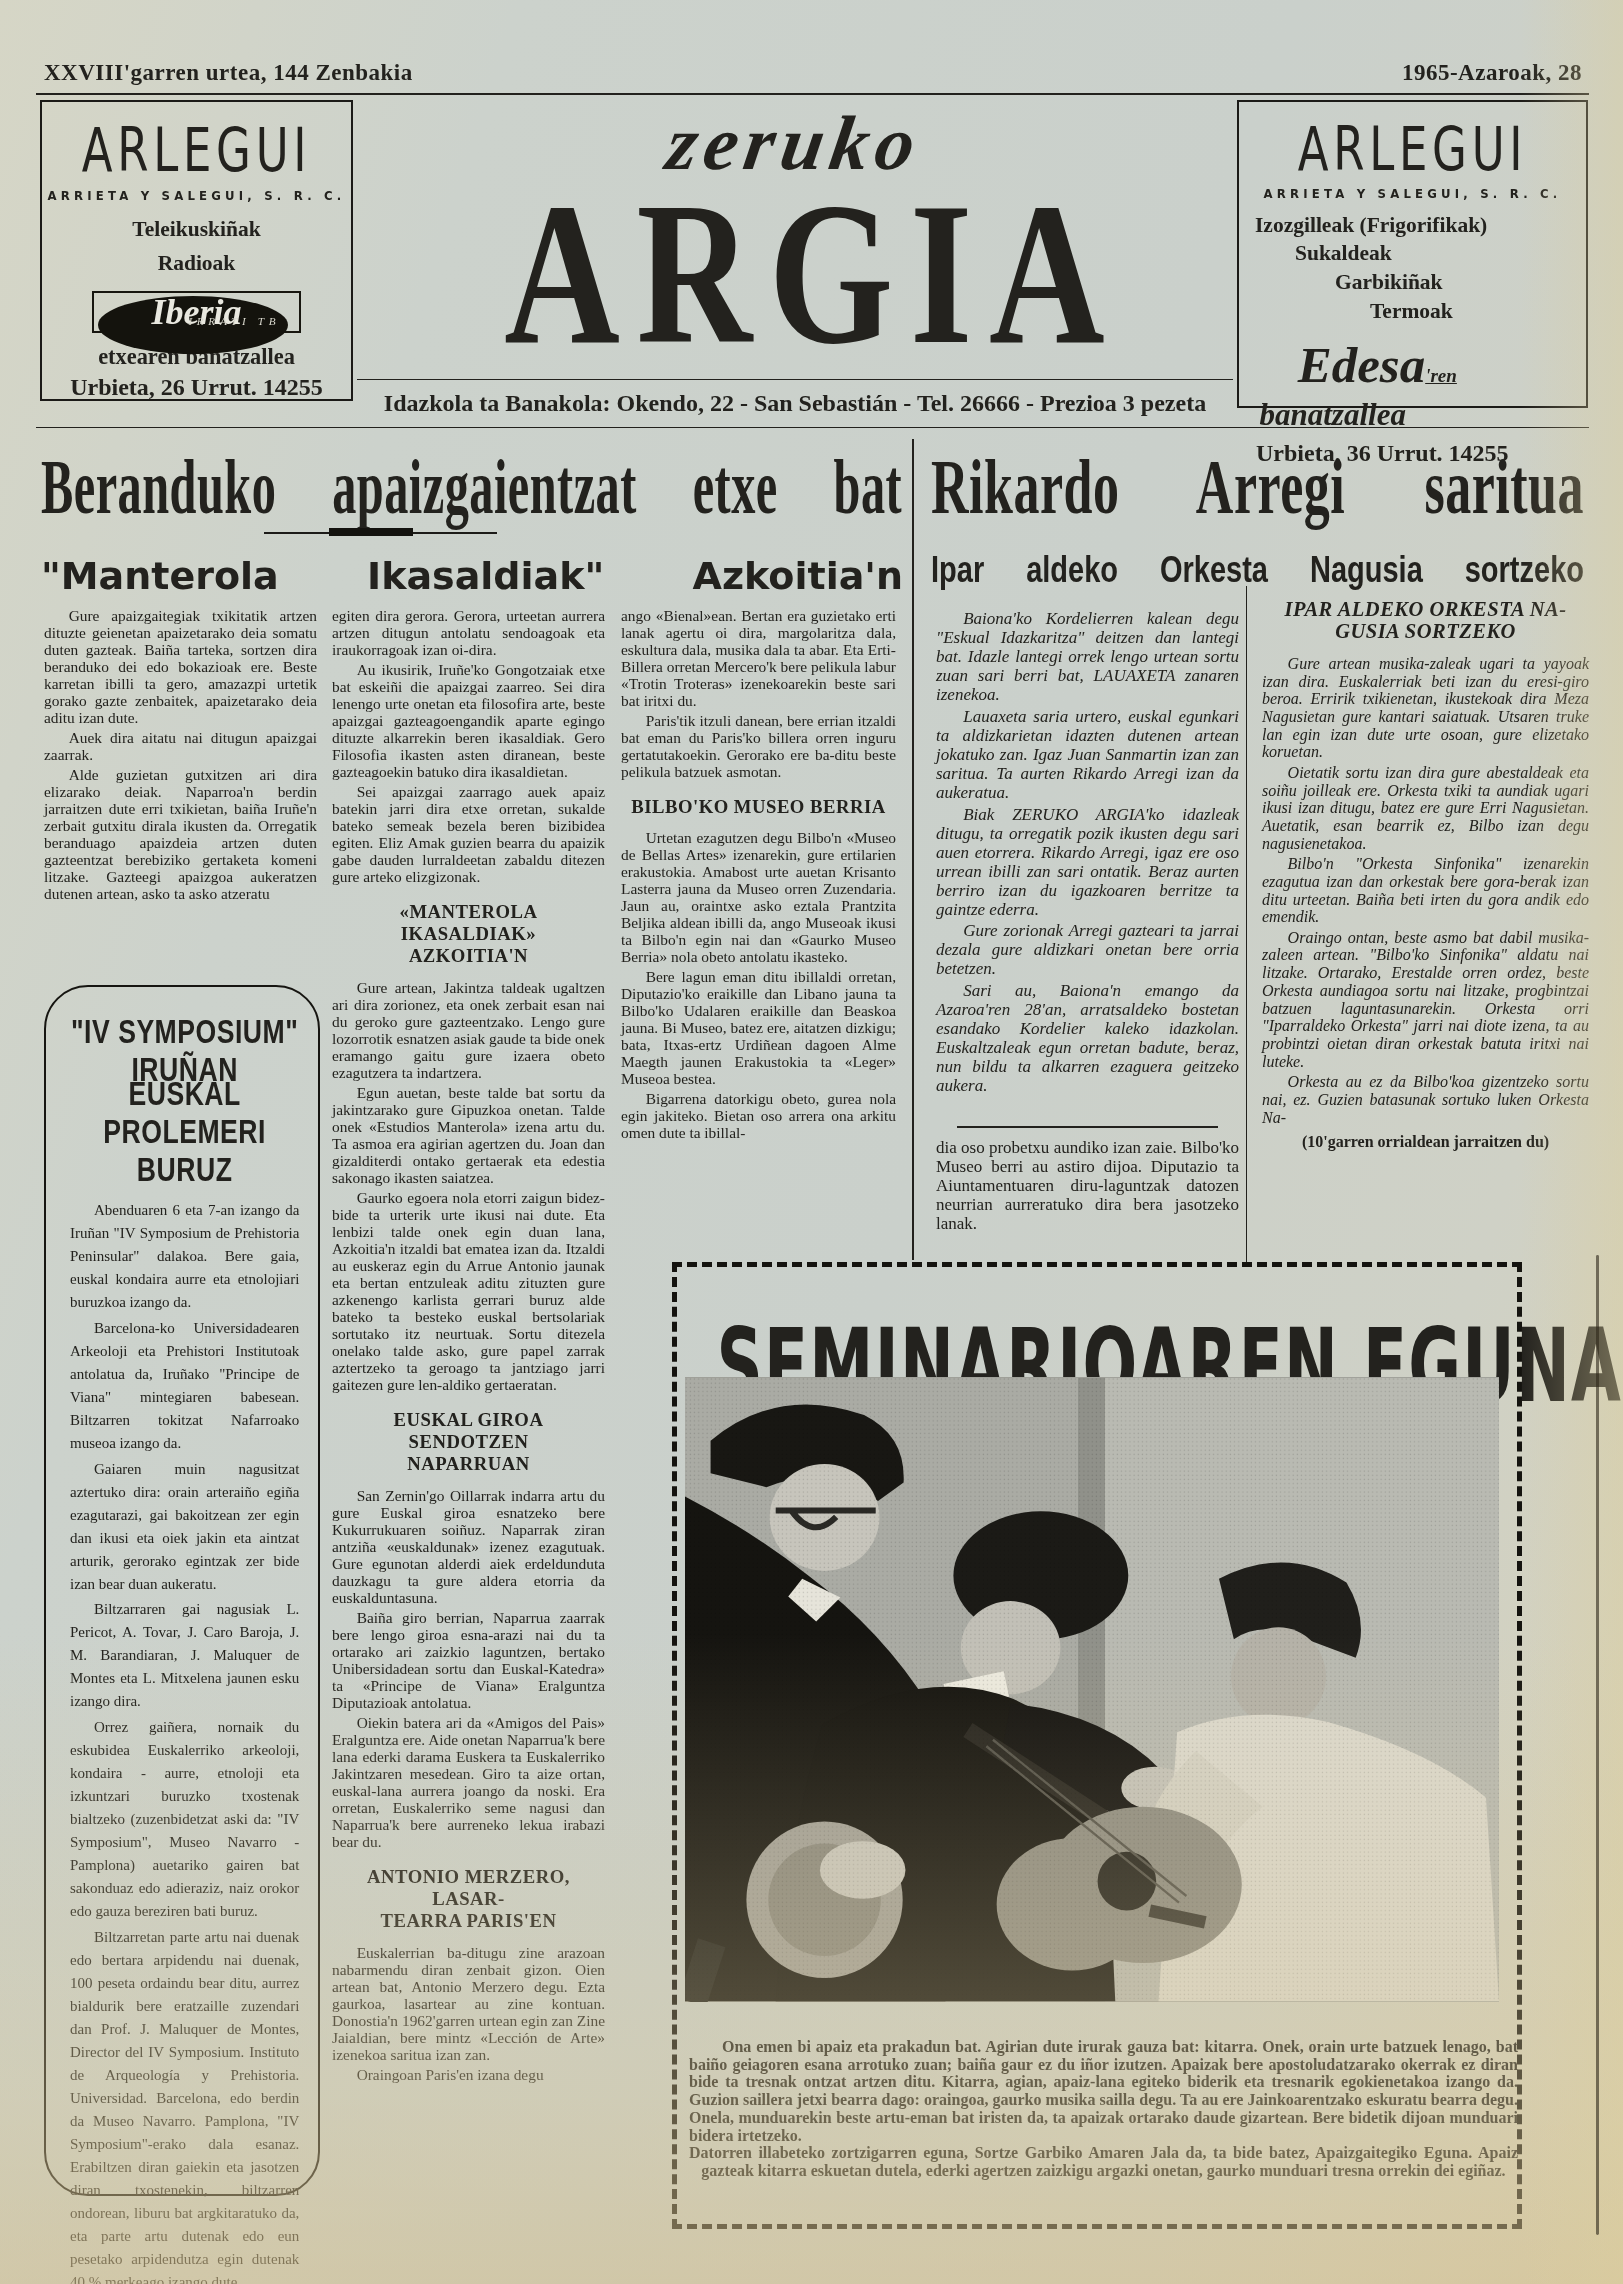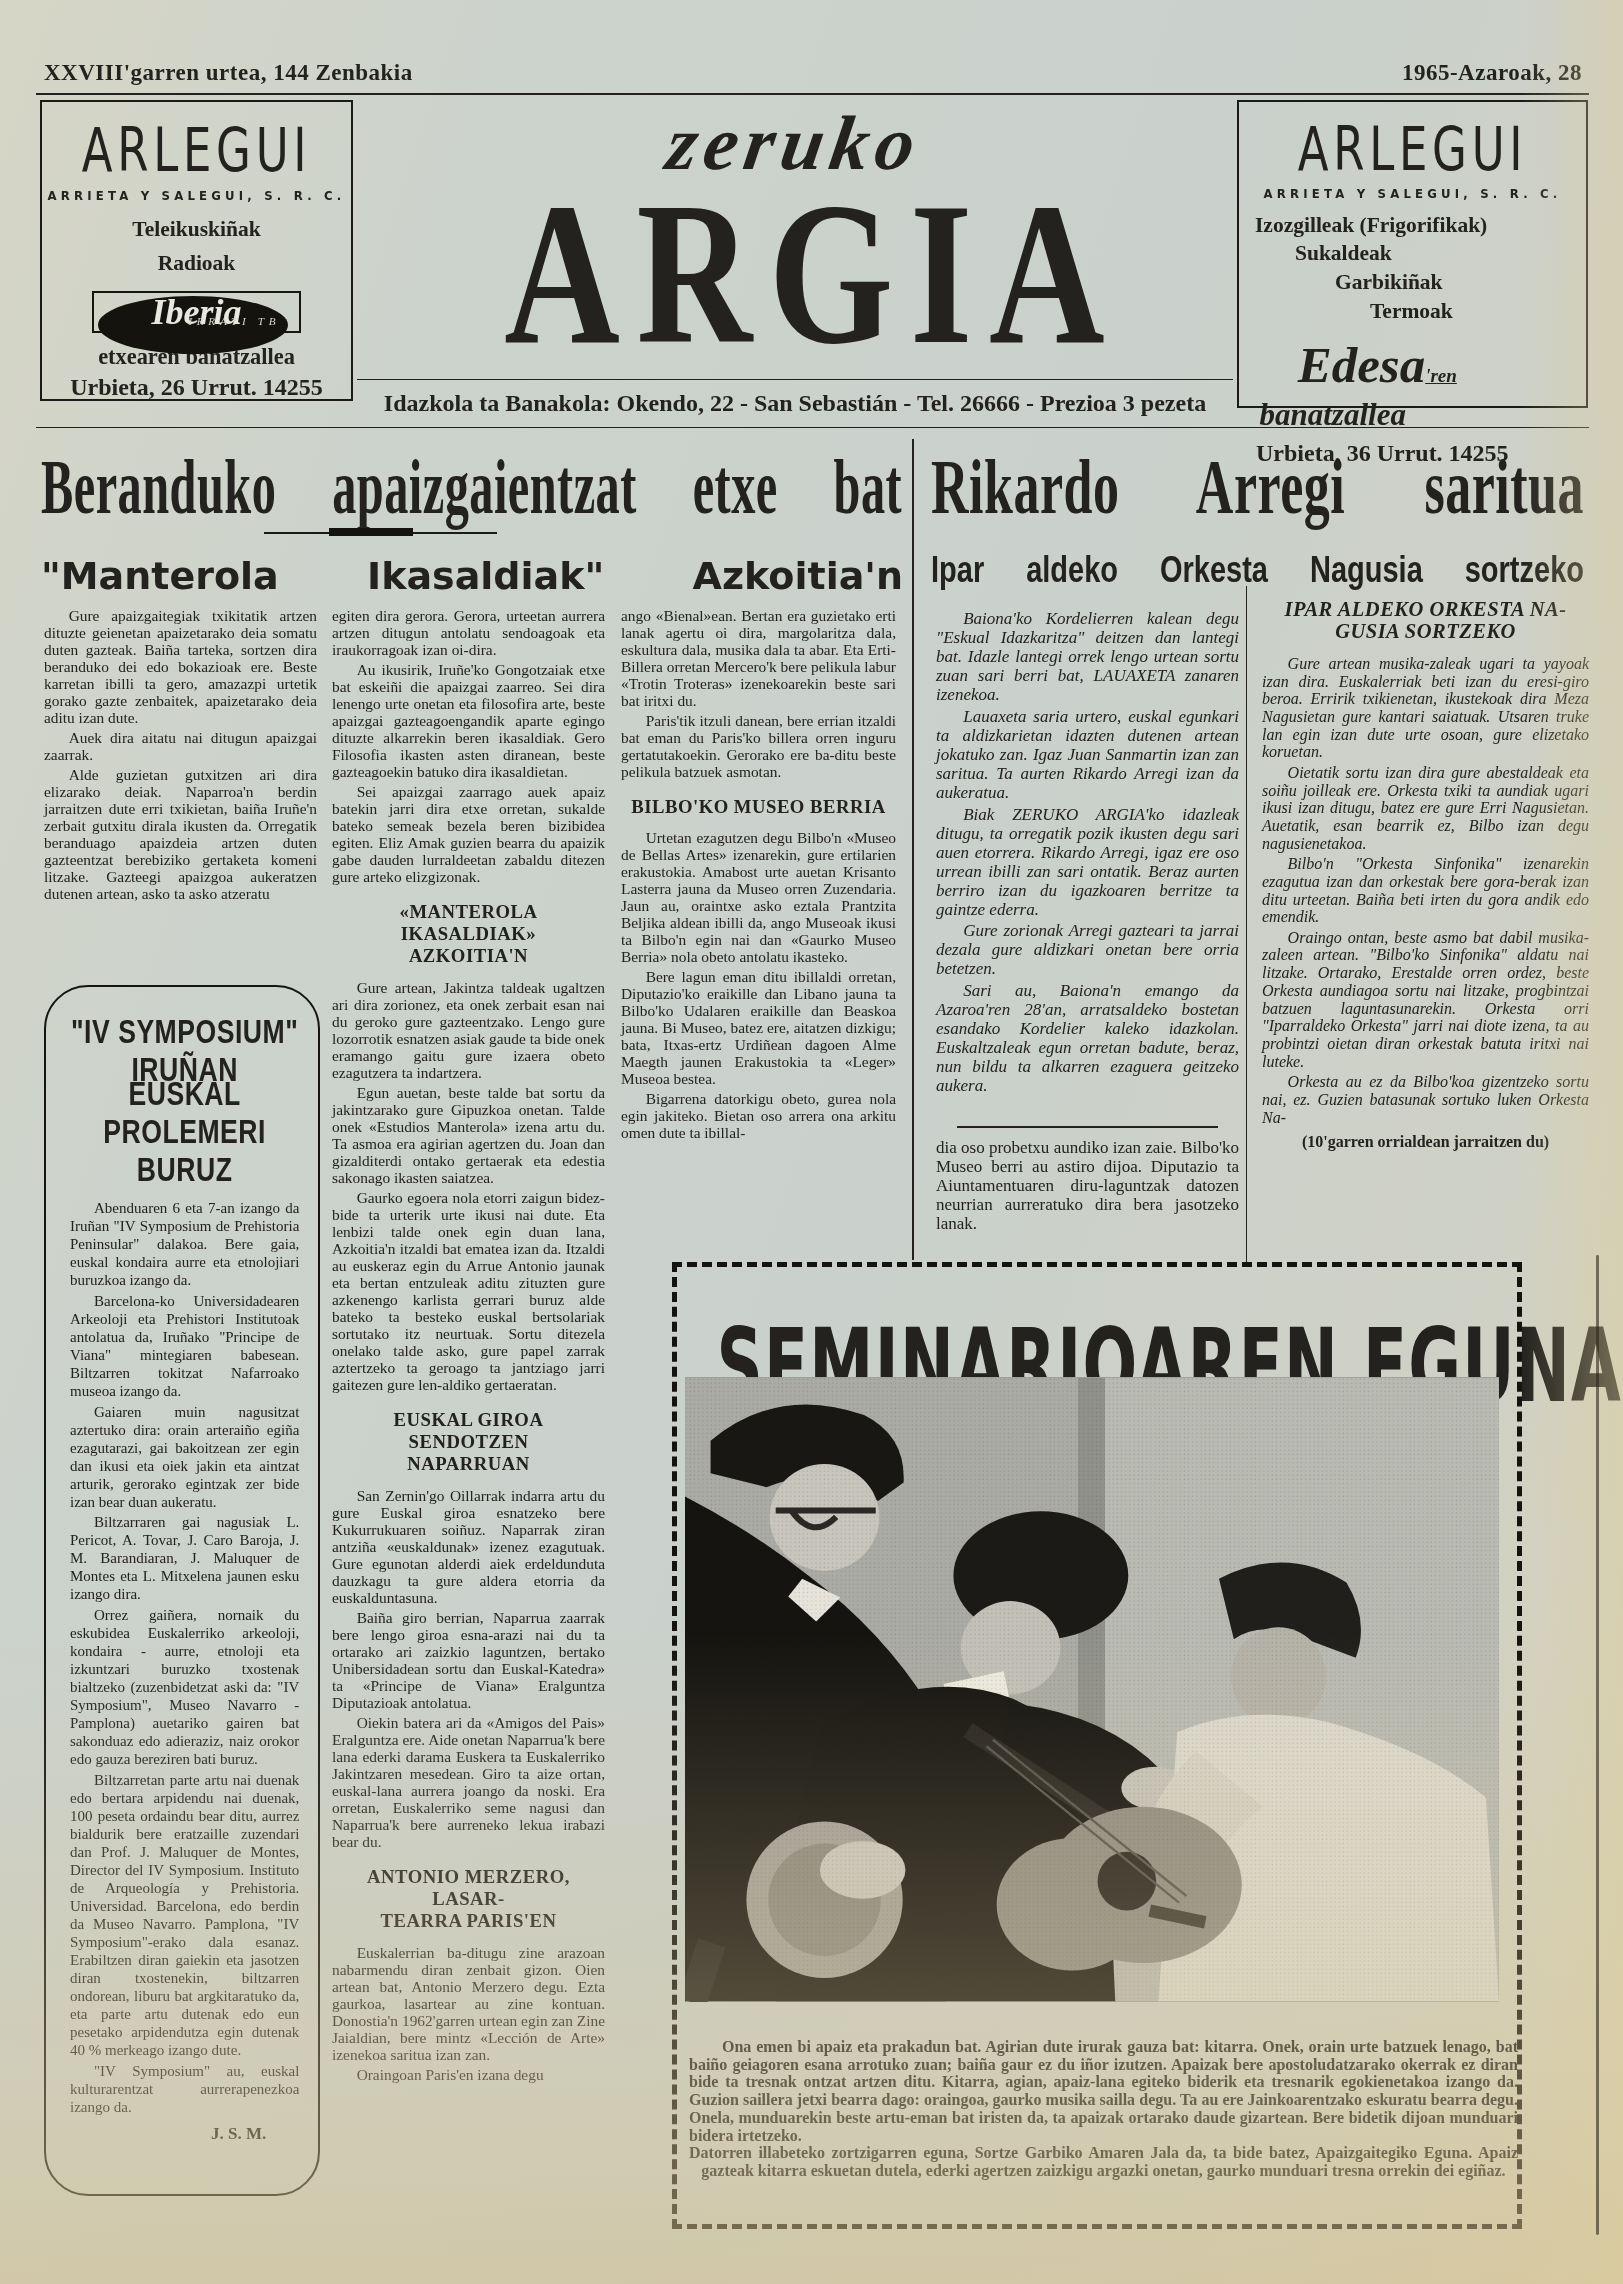--- a/index.html
+++ b/index.html
@@ -38,21 +38,21 @@
   .ital .bp{font-style:italic;}
   .c4 .bp{font-size:17px;line-height:19px;}
   .c5 .bp{font-size:16px;line-height:17.7px;}
   .colhead{font-weight:bold;font-size:18.7px;line-height:22.4px;text-align:center;letter-spacing:0.5px;margin:16px 0 11.2px;}
   .colhead-i{font-style:italic;}
   .contnote{font-weight:bold;font-size:16px;text-align:center;margin-top:6.5px;}
   
   .symbox{border:2.8px solid #161511;border-radius:44px;}
   .symtitle{font-family:"Liberation Sans",sans-serif;font-weight:bold;font-size:26.6px;line-height:31px;
             text-align:center;transform:scaleY(1.22);transform-origin:center top;letter-spacing:0.5px;}
-  .symbox .bp{font-size:15px;line-height:18px;}
+  .symbox .bp{font-size:15px;line-height:23px;}
   .sig{font-weight:bold;font-size:17px;text-align:right;padding-right:33px;margin-top:8.4px;}
   
   .sembox{border:5.1px dashed #14130f;}
   .semtitle{font-family:"DejaVu Sans",sans-serif;font-weight:bold;font-size:70px;white-space:nowrap;
             letter-spacing:1.4px;transform:scale(0.92,1.45);transform-origin:center top;}
   .caption p{margin:0;font-weight:bold;font-size:16px;line-height:17.7px;text-align:justify;}
   .caption p.first{text-indent:33px;}
   .caption p.last{text-align-last:center;}
   .photo{background:#b3b4ae;box-shadow:0 0 0 0.9px #9a9b94 inset;}
 </style>

